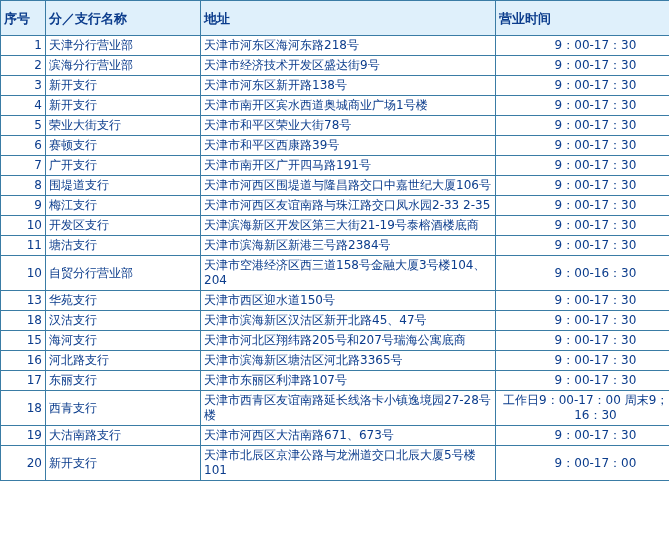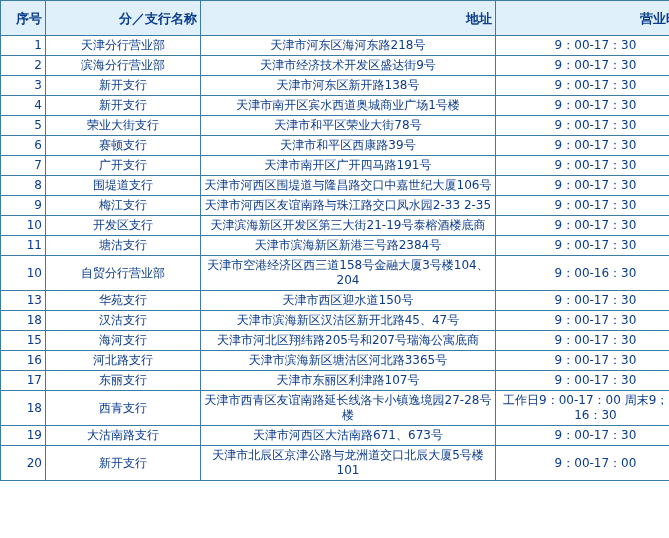--- a/index.html
+++ b/index.html
@@ -25,26 +25,26 @@
     color: #0b3c8c;
     padding: 2px 3px;
     line-height: 15px;
     vertical-align: middle;
   }
   .branch-table thead th {
     background: #dff0fb;
     font-weight: bold;
     font-size: 13px;
     height: 30px;
-    text-align: right;
+    text-align: left;
     color: #0b3c8c;
   }
   .col-idx  { width: 38px;  text-align: right; padding-right: 6px; }
-  .col-name { width: 148px; text-align: center; }
-  .col-addr { width: 288px; text-align: center; }
+  .col-name { width: 148px; text-align: left; }
+  .col-addr { width: 288px; text-align: left; }
   .col-time { width: 193px; text-align: center; }
   .branch-table tbody tr td {
     background: #ffffff;
   }
   .cell-multiline {
     white-space: normal;
   }
 </style>
 </head>
 <body>

